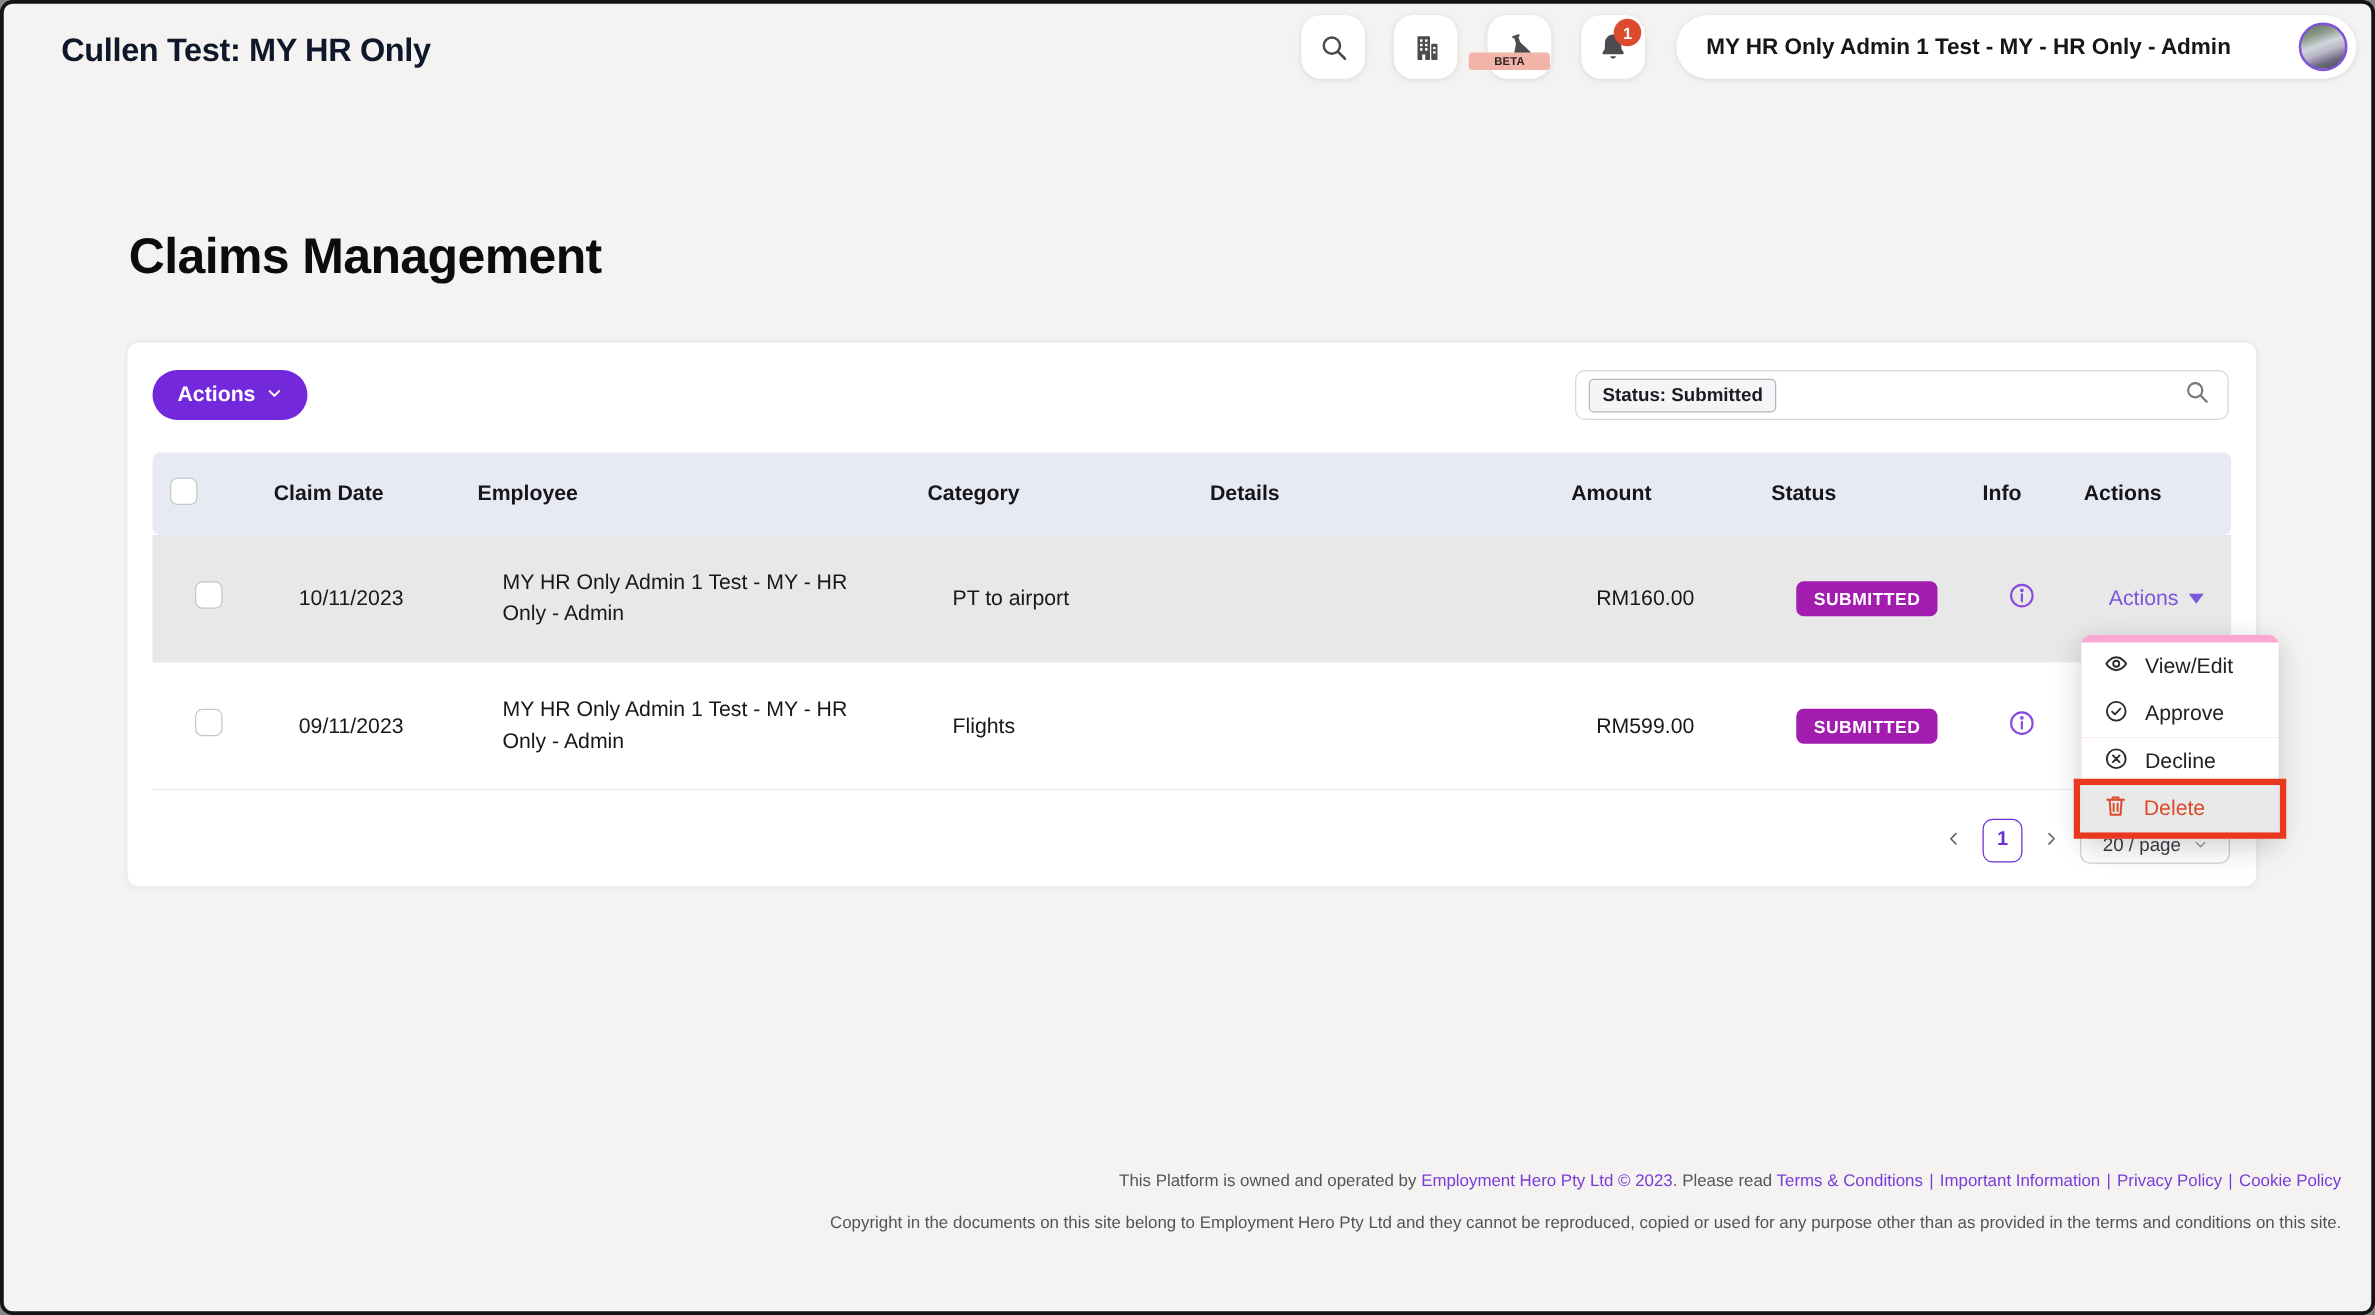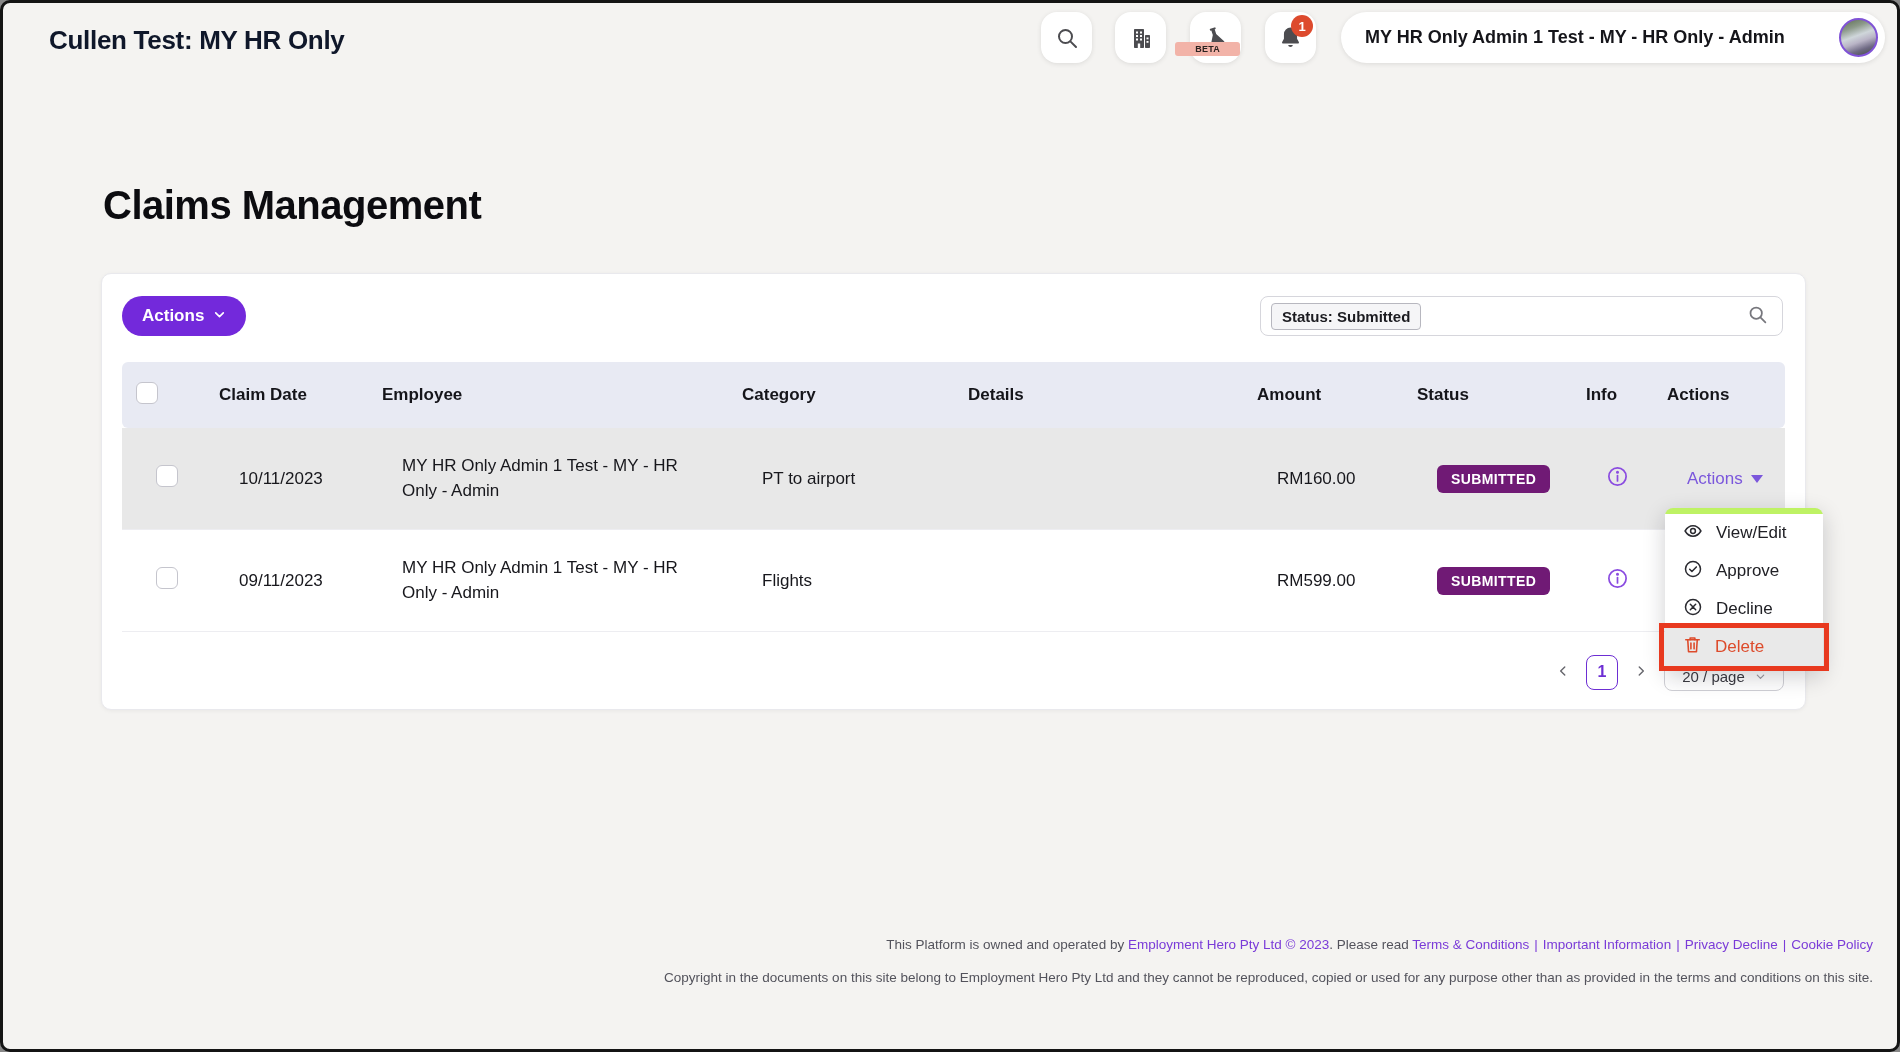--- a/index.html
+++ b/index.html
@@ -48,35 +48,35 @@
   .search-box .search-glyph { margin-left:auto; margin-right:14px; }
   
   .table { position:absolute; left:20px; top:88px; width:1663px; }
   .grid-row { display:grid; grid-template-columns:97px 163px 360px 226px 289px 160px 169px 81px 118px; align-items:center; }
   .thead { height:66px; background:#e8eaf3; border-radius:6px; font-size:17px; font-weight:700; color:#15151a; }
   .trow { height:102px; font-size:17px; color:#17171c; border-bottom:1px solid #ededf1;padding-left:20px; }
   .trow.highlighted { background:#e8e8e8; }
   .cell-check { padding-left:14px; }
   .checkbox { display:inline-block; width:22px; height:22px; background:#fff; border:1.5px solid #c5c5cd; border-radius:6px; cursor:pointer; }
   .cell-employee { padding-right:70px; line-height:1.45; }
-  .status-badge { display:inline-block; background:#701a75; color:#fff; font-size:14px; font-weight:700; letter-spacing:0.4px; padding:6px 14px; border-radius:6px; }
+  .status-badge { display:inline-block; background:#a21caf; color:#fff; font-size:14px; font-weight:700; letter-spacing:0.4px; padding:6px 14px; border-radius:6px; }
   .info-btn { background:none; border:none; padding:0; cursor:pointer; display:inline-flex; }
   .row-actions-trigger { background:none; border:none; padding:0; font-family:inherit; font-size:17px; font-weight:500; color:#7b57dc; display:inline-flex; align-items:center; gap:8px; cursor:pointer; }
   .caret-down { width:0; height:0; border-left:6px solid transparent; border-right:6px solid transparent; border-top:8px solid #7b57dc; }
   
   .pagination { position:absolute; top:378px; right:21px; display:flex; align-items:center; gap:14px; height:40px; }
   .pg-arrow { background:none; border:none; padding:0 2px; cursor:pointer; display:flex; align-items:center; }
   .pg-current { width:32px; height:35px; border:1.5px solid #6d2ed3; border-radius:8px; background:#fff; color:#6d2ed3; font-size:16px; font-weight:700; display:flex; align-items:center; justify-content:center; cursor:pointer; }
   .page-size-select {
     position:relative; width:120px; height:30px; margin-top:8px; border:1px solid #cfcfd5; border-radius:8px; background:#fff;
     font-size:15px; color:#3a3a41; display:flex; align-items:center; justify-content:center; gap:10px; cursor:pointer; z-index:1;text-align:right;
   }
   
   .row-menu {
-    position:absolute; left:1662px; top:505px; width:158px; background:#bef264; border-radius:8px;
+    position:absolute; left:1662px; top:505px; width:158px; background:#f9a8d4; border-radius:8px;
     box-shadow:0 6px 22px rgba(20,20,30,0.20); padding:6px 0 5px 0; z-index:20;text-align:right;
   }
   .menu-item { height:38px; display:flex; align-items:center; gap:13px; padding-left:18px; font-size:17px; color:#212126; cursor:pointer; background:#fff; }
   .menu-item.danger { color:#dd4b2b; background:#e9e9e9; }
   .red-annotation { position:absolute; left:1656px; top:620px; width:170px; height:48px; border:5px solid #e8391f; z-index:30; pointer-events:none; }
   
   .footer { position:absolute; left:0; right:24px; top:934px; text-align:right; font-size:13.5px; color:#53535c; }
   .footer .line2 { margin-top:18px; }
   .flink { color:#7a3bd8; text-decoration:none; cursor:pointer; }
   .fsep { color:#7a3bd8; margin:0 5px; }
@@ -297,18 +297,18 @@
             <path d="M10 10v7.5M14 10v7.5"></path>
           </svg>
       </span>
       <span>Delete</span>
     </div>
   </div>
   <div class="red-annotation"></div>
 
   <div class="footer">
     <div class="line1">
-      <span>This Platform is owned and operated by </span><a class="flink">Employment Hero Pty Ltd © 2023</a><span>. Please read </span><a class="flink">Terms &amp; Conditions</a><span class="fsep">|</span><a class="flink">Important Information</a><span class="fsep">|</span><a class="flink">Privacy Decline</a><span class="fsep">|</span><a class="flink">Cookie Policy</a>
+      <span>This Platform is owned and operated by </span><a class="flink">Employment Hero Pty Ltd © 2023</a><span>. Please read </span><a class="flink">Terms &amp; Conditions</a><span class="fsep">|</span><a class="flink">Important Information</a><span class="fsep">|</span><a class="flink">Privacy Policy</a><span class="fsep">|</span><a class="flink">Cookie Policy</a>
     </div>
     <div class="line2">Copyright in the documents on this site belong to Employment Hero Pty Ltd and they cannot be reproduced, copied or used for any purpose other than as provided in the terms and conditions on this site.</div>
   </div>
 
 </div>
 
 </body></html>

